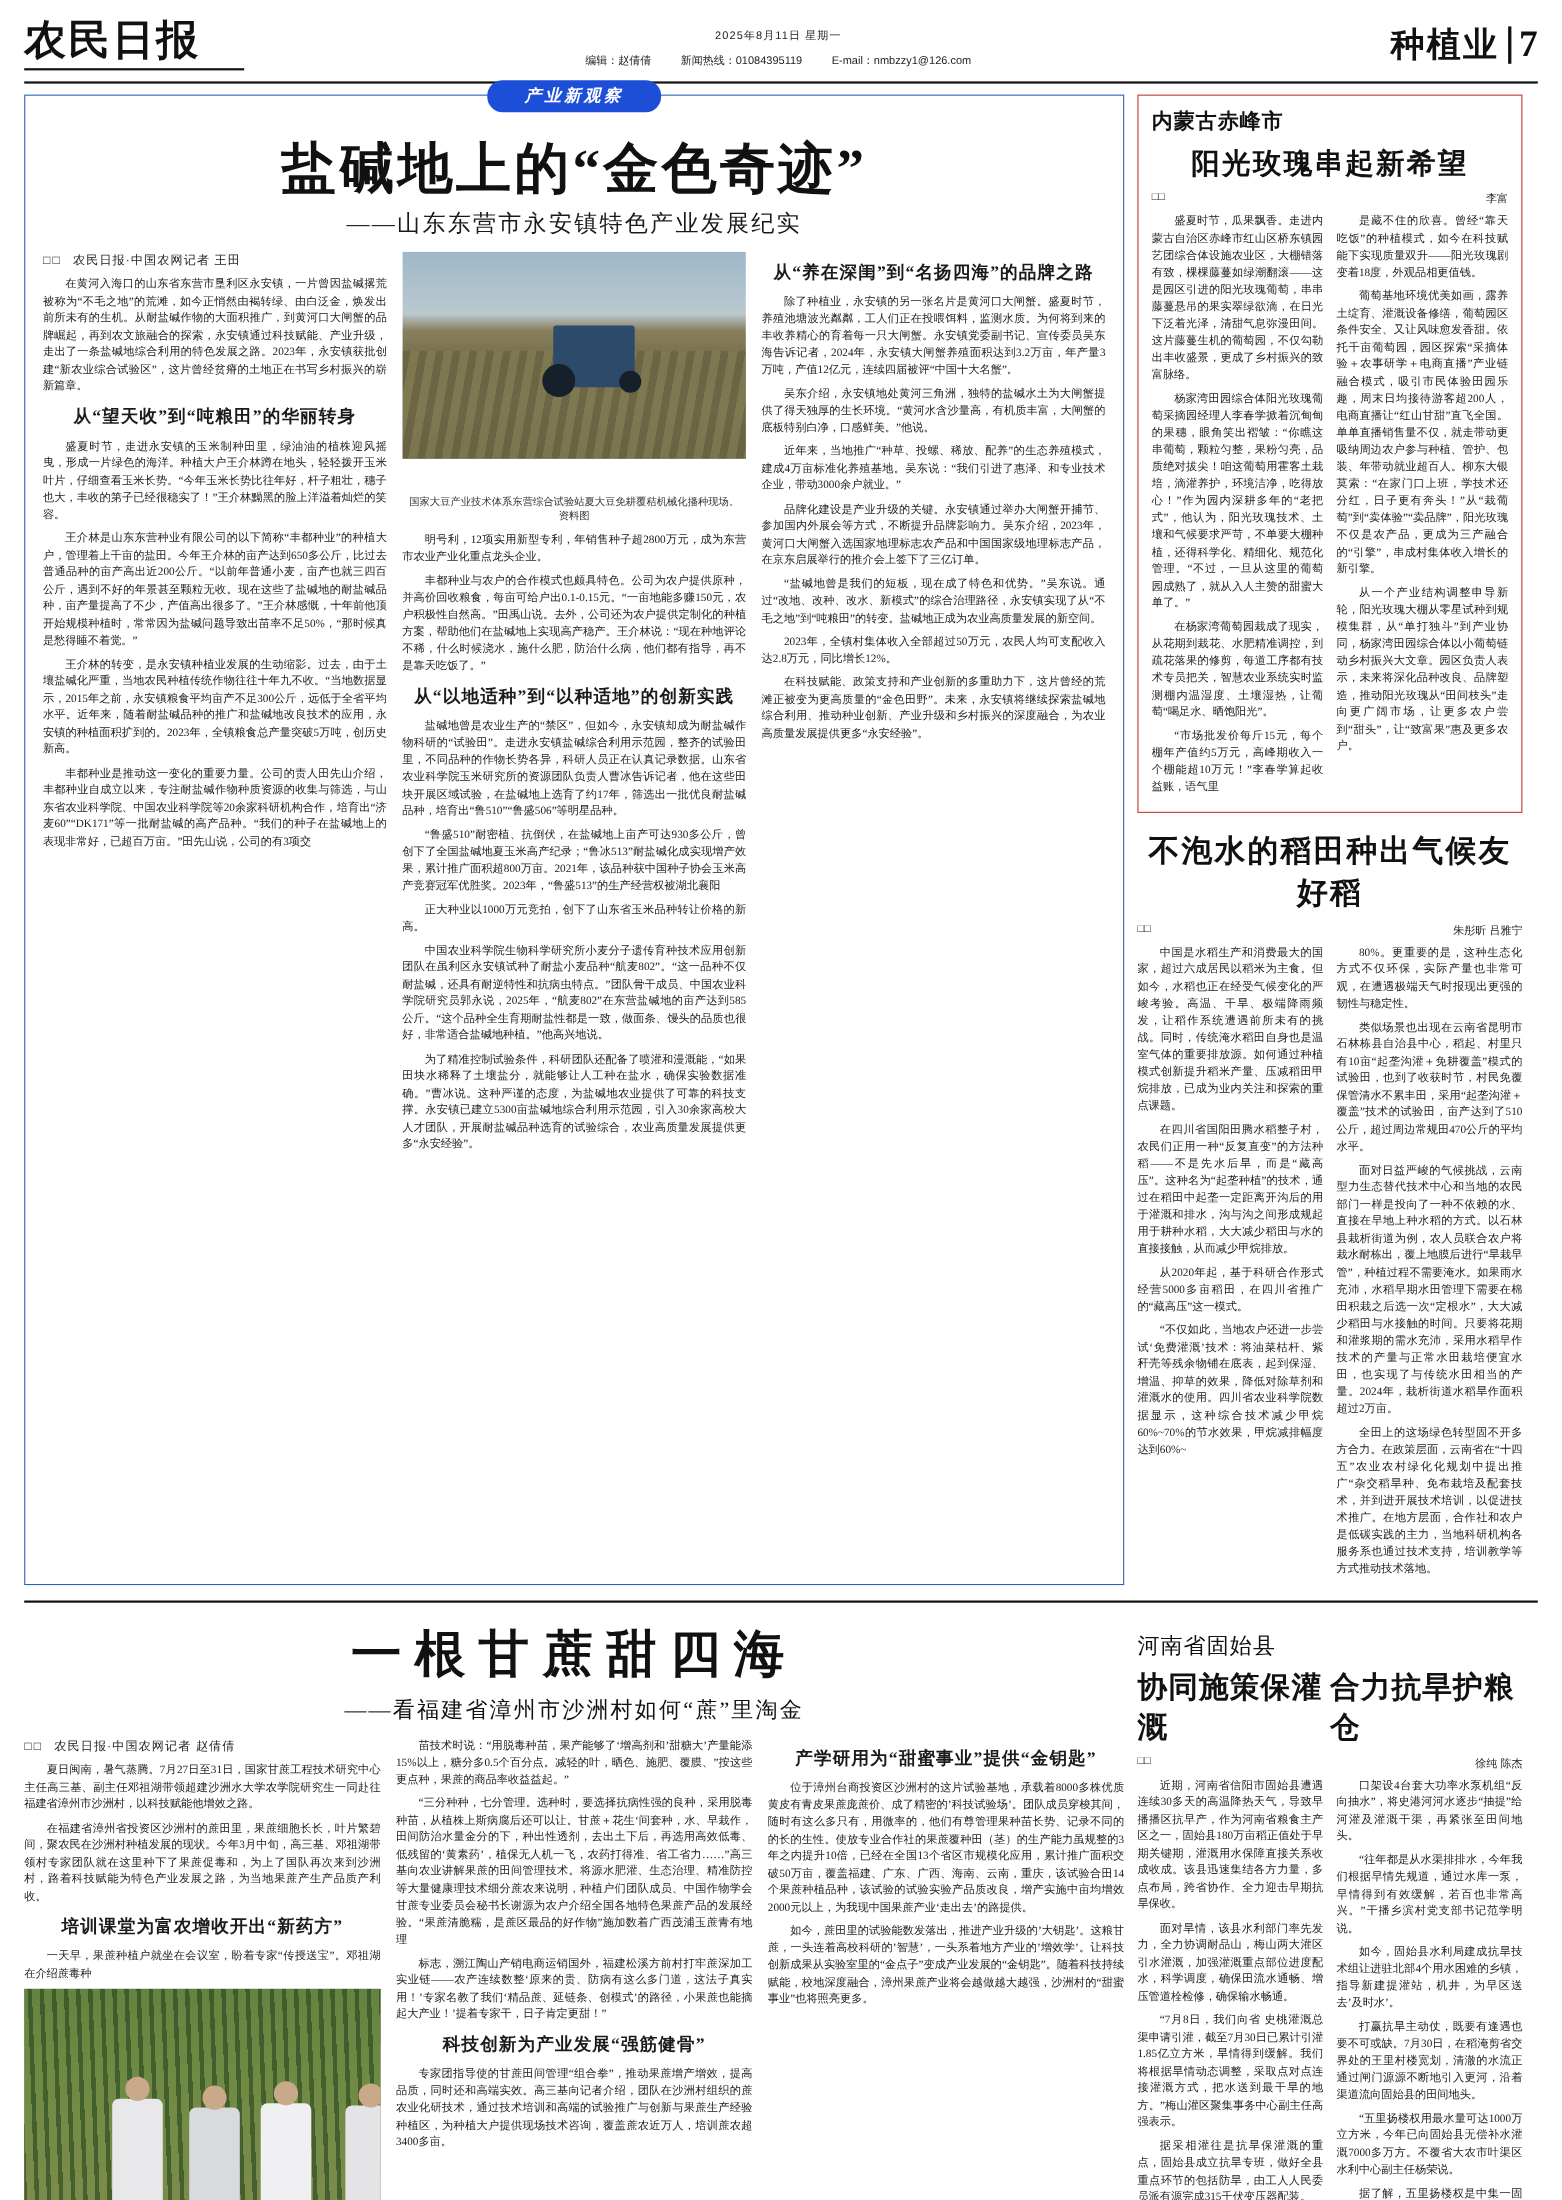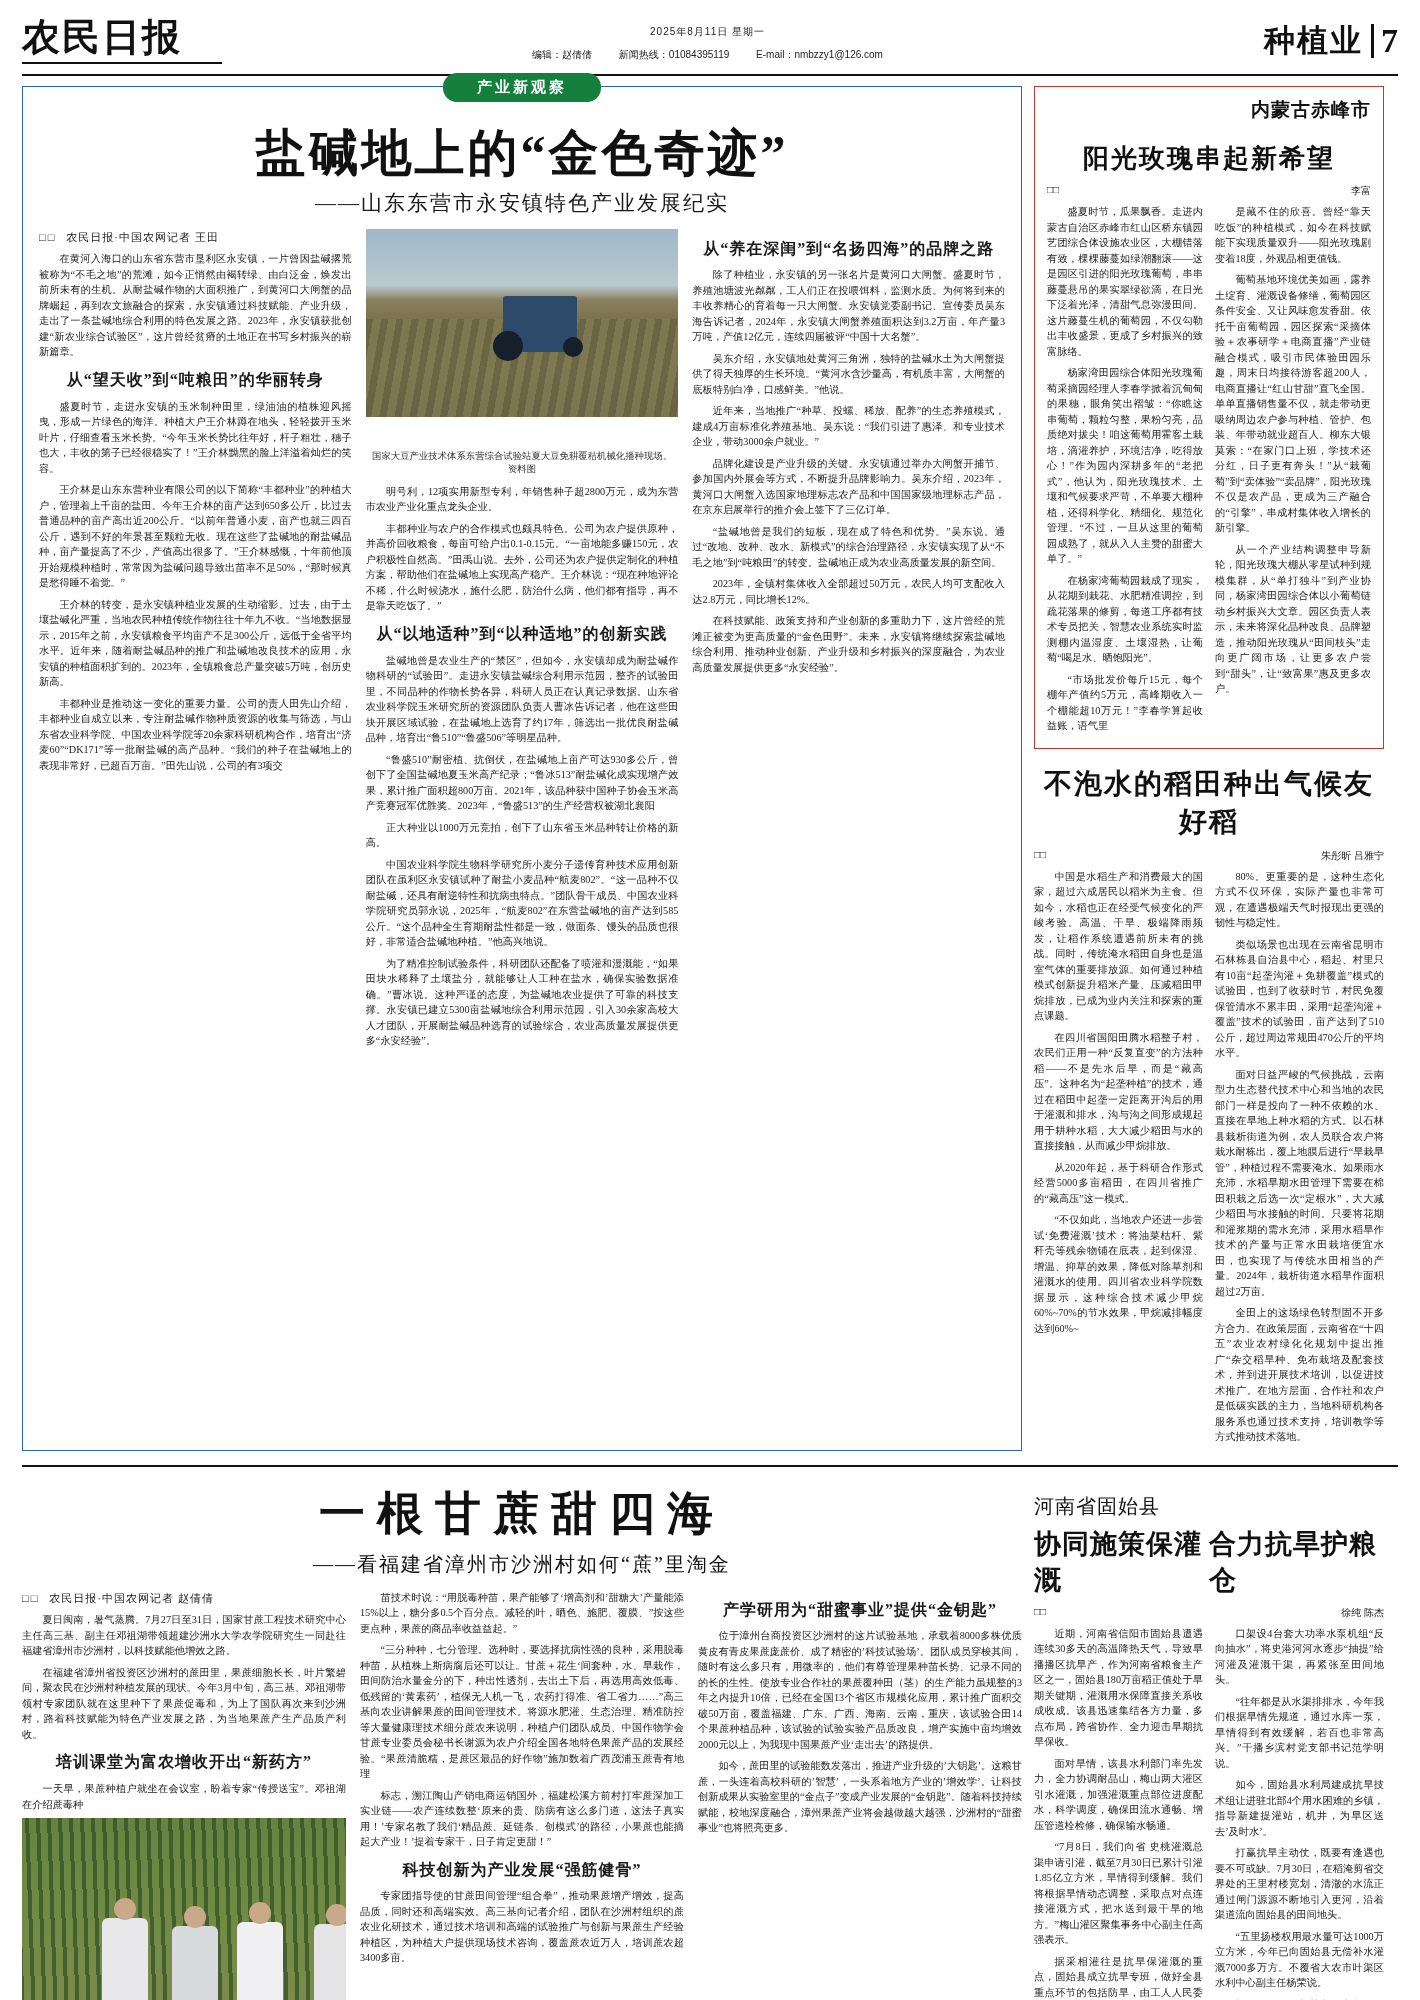--- a/index.html
+++ b/index.html
@@ -53,23 +53,24 @@
 
   
   .body-wrap{position:relative;margin:10px 22px 0 22px;}
 
   .top-section{display:flex;gap:12px;}
   .top-left{
     width:1000px;border:1.5px solid #2a64b4;position:relative;padding:26px 16px 10px 16px;box-sizing:border-box;
   }
   .badge{
     position:absolute;top:-14px;left:50%;transform:translateX(-50%);
-    background:#15803d;color:#fff;border-radius:14px;
+    background:#1d4ed8;color:#fff;border-radius:14px;
     padding:5px 34px;font-size:15px;font-weight:bold;letter-spacing:3px;
     font-family:"Liberation Sans",sans-serif;
+    font-style:italic;
   }
   .headline-main{
     text-align:center;font-size:50px;font-weight:bold;letter-spacing:3px;
     margin:12px 0 6px 0;line-height:1.15;
   }
   .headline-sub{
     text-align:center;font-size:21px;letter-spacing:2px;margin-bottom:12px;color:#1a1a1a;
   }
   .byline{
     font-size:11px;letter-spacing:1px;color:#222;margin-bottom:6px;
@@ -108,21 +109,21 @@
     font-family:Liberation Mono, monospace;
     margin-top:33px;
   }
 
   
   .top-right{width:350px;}
   .redbox{
     border:1.5px solid #c0392b;padding:10px 12px 8px 12px;box-sizing:border-box;
   }
   .redbox .kicker{
-    font-size:19px;font-weight:bold;letter-spacing:1px;margin-bottom:18px;text-align:right;
+    font-size:19px;font-weight:bold;letter-spacing:1px;margin-bottom:8px;
   }
   .redbox .title2{
     font-size:26px;font-weight:bold;letter-spacing:2px;text-align:center;margin:2px 0 8px 0;
   }
   .author-line{
     display:flex;justify-content:space-between;font-size:10px;color:#222;
     font-family:"Liberation Sans",sans-serif;margin-bottom:6px;
   }
   .cols2{display:flex;gap:12px;}
   .cols2 .col{font-size:10.2px;}

